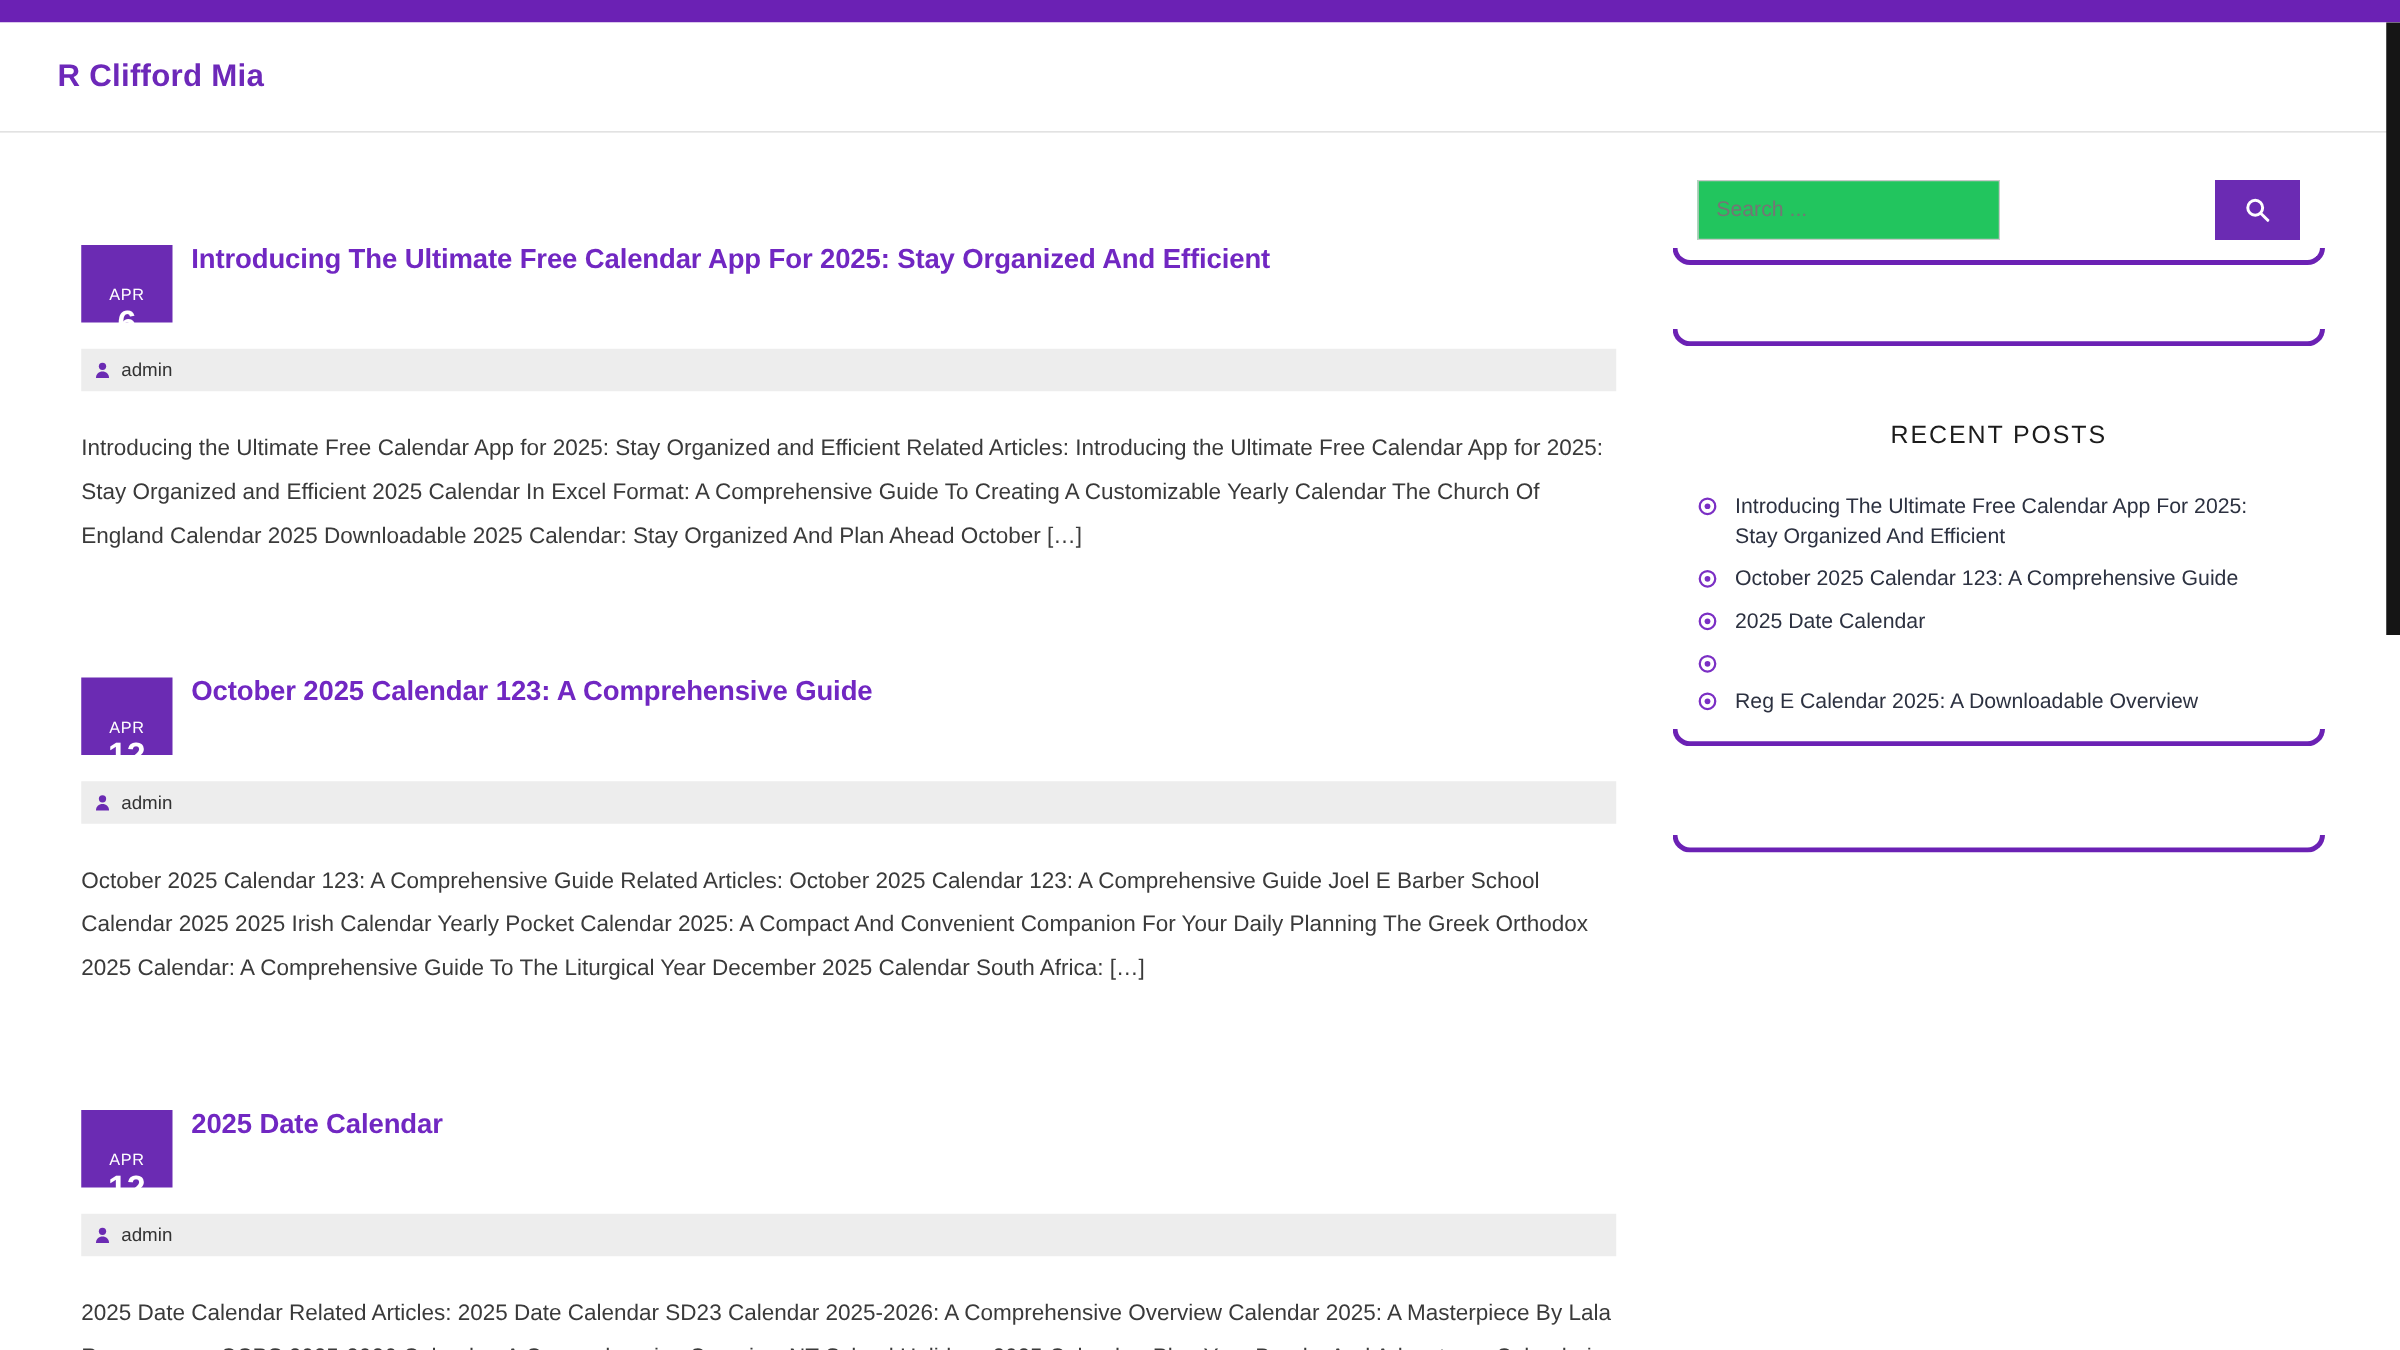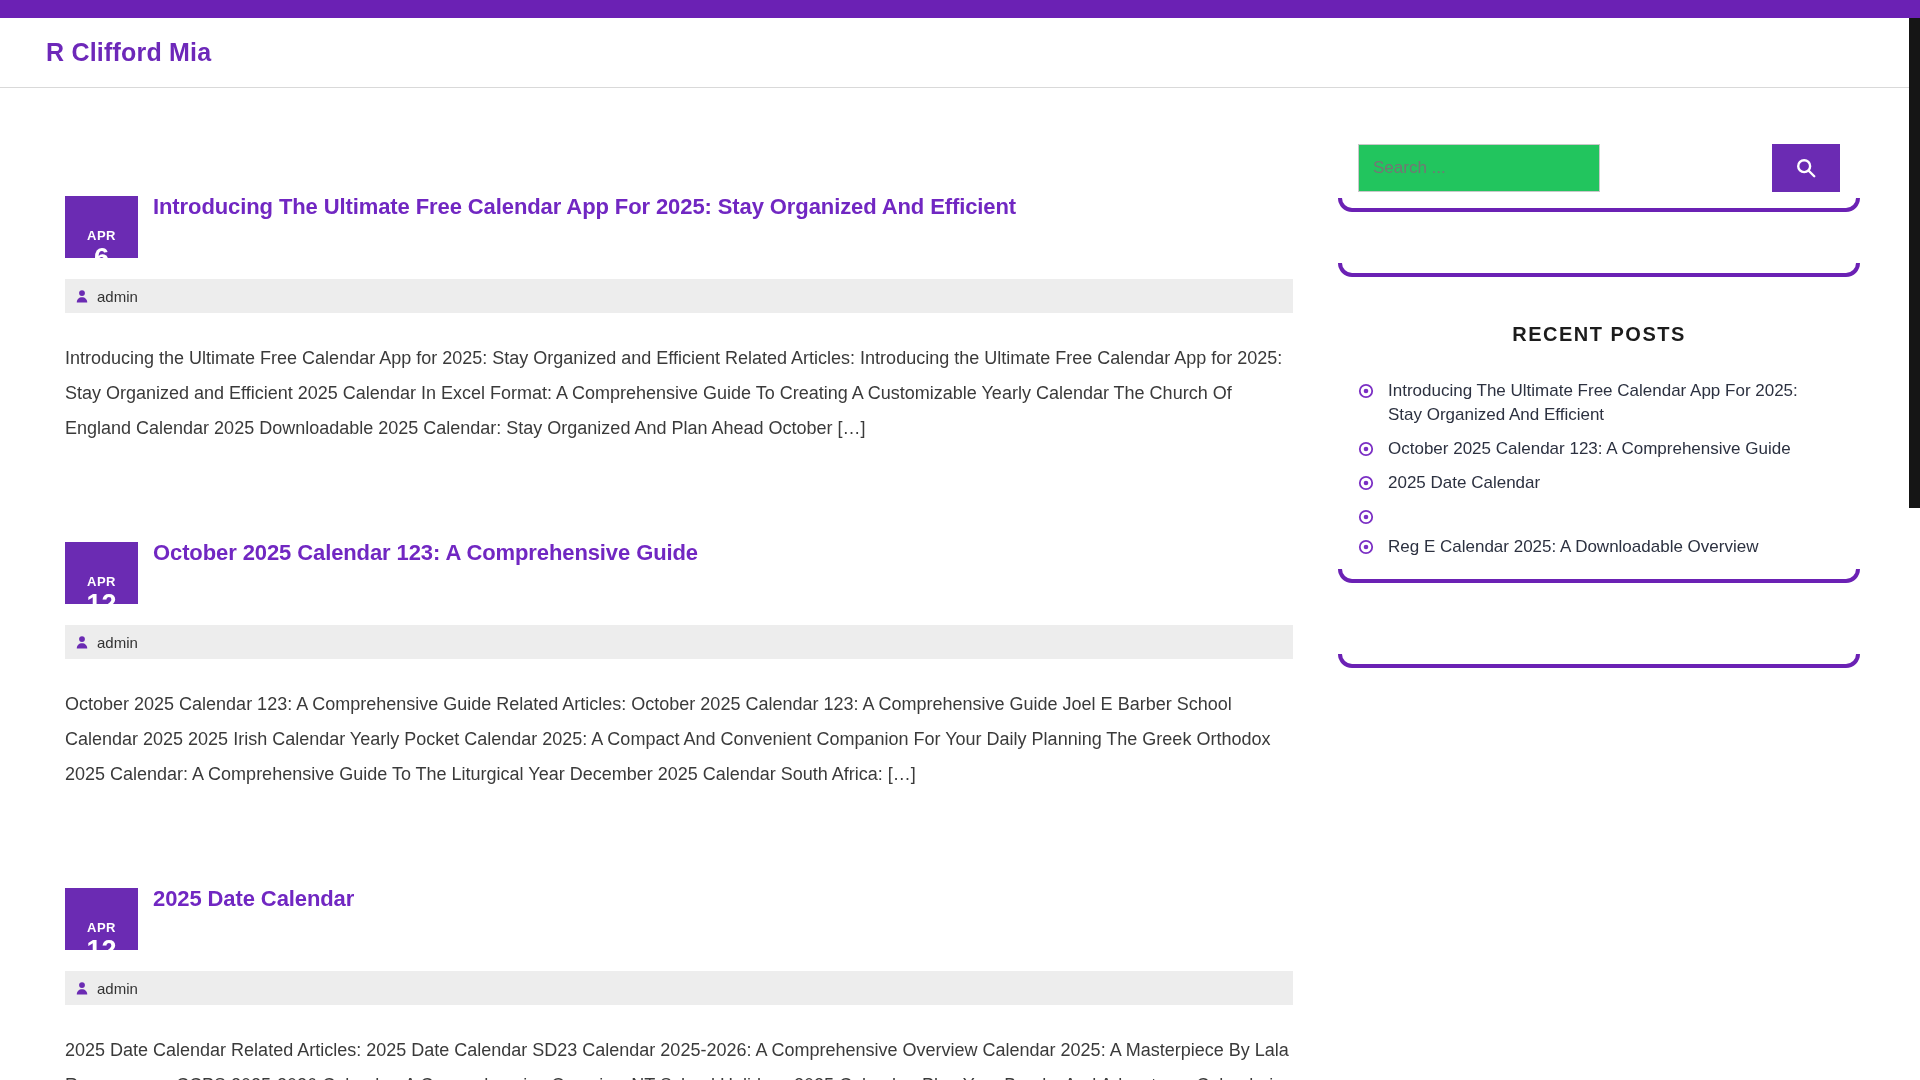--- a/index.html
+++ b/index.html
@@ -1,35 +1,35 @@
 <!DOCTYPE html>
 <html><head>
 <meta charset="utf-8">
 <style>
   * { margin: 0; padding: 0; box-sizing: border-box; }
   html, body { width: 1920px; height: 1080px; overflow: hidden; background: #ffffff;
     font-family: "Liberation Sans", sans-serif; }
 
   
   .topbar { position: absolute; left: 0; top: 0; width: 1920px; height: 18px; background: #6b21b4; }
-  .siteheader { position: absolute; left: 0; top: 18px; width: 1920px; height: 70px;
+  .siteheader { position: absolute; left: 0; top: 18px; width: 1920px; height: 88px;
     background: #fff; border-bottom: 1px solid #d9d9d9; display: flex; align-items: center; }
   .sitetitle { margin-left: 46px; font-size: 25px; font-weight: 700; color: #6d28b9;
     letter-spacing: 0.2px; text-decoration: none; cursor: pointer; }
 
   .scrollbar-thumb { position: absolute; right: 0; top: 18px; width: 11px; height: 490px;
     background: #151515; }
 
   
   .main { position: absolute; left: 65px; top: 196px; width: 1228px; }
   .post { margin-bottom: 96px; }
   .post-head { display: flex; align-items: flex-start; }
   .datebadge { width: 73px; height: 62px; background: #6b2bb3; color: #fff; flex: 0 0 auto;
     display: flex; flex-direction: column; align-items: center; justify-content: center; }
-  .datebadge .month { font-size: 13px; font-weight: 700; letter-spacing: 0.5px; line-height: 15px; margin-top: 47px; }
+  .datebadge .month { font-size: 13px; font-weight: 400; letter-spacing: 0.5px; line-height: 15px; margin-top: 47px; }
   .datebadge .day { font-size: 27px; font-weight: 700; line-height: 30px; }
   .post-title { margin-left: 15px; margin-top: -3px; font-size: 22px; font-weight: 700;
     color: #7127c2; line-height: 1.25; letter-spacing: -0.1px; text-decoration: none; cursor: pointer; }
   .metabar { margin-top: 21px; height: 34px; background: #ededed; display: flex;
     align-items: center; padding-left: 10px; }
   .metabar .uicon { width: 14px; height: 14px; margin-right: 8px; flex: 0 0 auto; }
   .metabar .author { font-size: 15px; color: #333333; cursor: pointer; }
   .excerpt { margin-top: 28px; font-size: 18px; line-height: 35px; color: #3a3a3a; max-width: 1228px; }
 
   
@@ -39,21 +39,21 @@
   .searchrow { display: flex; justify-content: space-between; align-items: center;
     padding: 0 20px; height: 48px; }
   .searchinput { width: 242px; height: 48px; border: 1px solid #c9c9c9; background: #22c55e;
     font-size: 17px; color: #444; padding: 0 14px; outline: none;
     font-family: "Liberation Sans", sans-serif; }
   .searchinput::placeholder { color: #757575; }
   .searchbtn { width: 68px; height: 48px; background: #6b2bb3; border: none; cursor: pointer;
     display: flex; align-items: center; justify-content: center; }
   .cap1 { margin-top: 6px; }
   .cap2 { margin-top: 51px; }
-  .recent-title { margin-top: 45px; text-align: center; font-size: 20px; font-weight: 700;
+  .recent-title { margin-top: 59px; text-align: center; font-size: 20px; font-weight: 400;
     letter-spacing: 1.5px; color: #1c1c1c; line-height: 24px; }
   .recent-list { margin-top: 33px; padding-left: 20px; list-style: none; }
   .recent-item { display: flex; align-items: flex-start; margin-bottom: 10px; }
   .recent-item .bicon { width: 16px; height: 16px; margin-top: 4px; margin-right: 14px; flex: 0 0 auto; }
   .recent-link { font-size: 17px; line-height: 24px; color: #2c3140; text-decoration: none;
     cursor: pointer; max-width: 440px; display: inline-block; }
   .cap3 { margin-top: 9px; }
   .cap4 { margin-top: 71px; }
 </style>
 </head>

